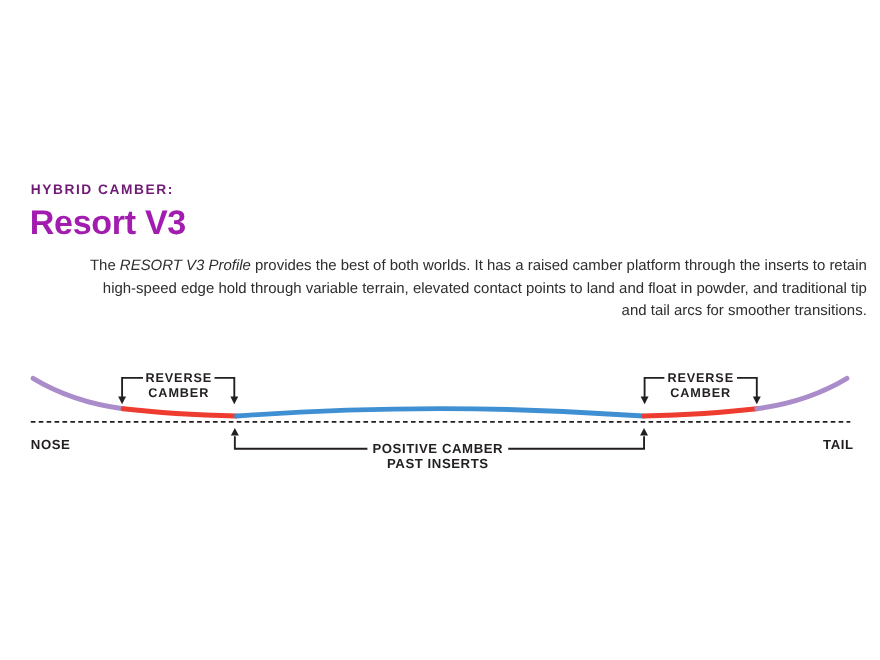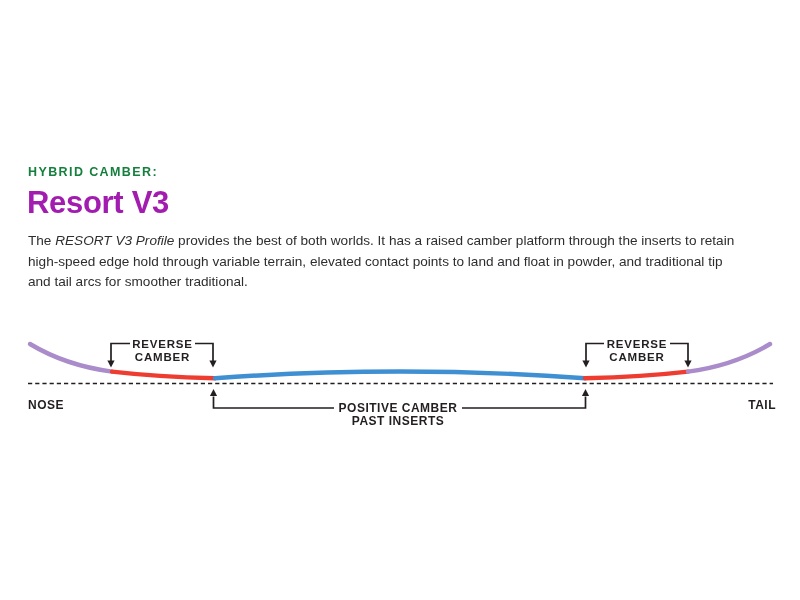--- a/index.html
+++ b/index.html
@@ -15,40 +15,41 @@
     font-family: "Liberation Sans", sans-serif;
     overflow: hidden;
   }
   .kicker {
     position: absolute;
     left: 28px;
     top: 165px;
     font-size: 12.5px;
     font-weight: 700;
     letter-spacing: 1.4px;
-    color: #15803d;
+    color: #701a75;
   }
   .title {
     position: absolute;
     left: 27px;
     top: 185px;
     font-size: 31px;
     font-weight: 700;
     letter-spacing: -0.3px;
     color: #a21caf;
   }
   .desc {
     position: absolute;
     left: 28px;
     top: 231px;
     width: 760px;
     margin: 0;
     font-size: 13.6px;
     line-height: 20.7px;
     color: #2e2d2f;
+    text-align: right;
   }
   .desc em {
     font-style: italic;
   }
   .diagram {
     position: absolute;
     left: 0;
     top: 0;
     width: 800px;
     height: 600px;
@@ -88,21 +89,21 @@
 </style>
 </head>
 <body>
 
 <div class="page">
 
   <div class="kicker">HYBRID CAMBER:</div>
 
   <h1 class="title" style="margin:0;">Resort V3</h1>
 
-  <p class="desc"><span>The </span><em>RESORT V3 Profile</em><span> provides the best of both worlds. It has a raised camber platform through the inserts to retain</span><br><span>high-speed edge hold through variable terrain, elevated contact points to land and float in powder, and traditional tip</span><br><span>and tail arcs for smoother traditional.</span></p>
+  <p class="desc"><span>The </span><em>RESORT V3 Profile</em><span> provides the best of both worlds. It has a raised camber platform through the inserts to retain</span><br><span>high-speed edge hold through variable terrain, elevated contact points to land and float in powder, and traditional tip</span><br><span>and tail arcs for smoother transitions.</span></p>
 
   <svg class="diagram" viewBox="0 0 800 600">
 
     <line class="baseline" x1="28" y1="383.5" x2="773" y2="383.5" stroke="#231f20"></line>
 
     <path class="board-seg" d="M 30 344 C 55 359 83 367.8 112 371.6" stroke="#a98cc9"></path>
     <path class="board-seg" d="M 112 371.6 C 143 375.2 182 377.4 215 378.2" stroke="#ee3c30"></path>
     <path class="board-seg" d="M 215 378.2 Q 400 364.8 585 378.2" stroke="#3f8fd3"></path>
     <path class="board-seg" d="M 585 378.2 C 618 377.4 657 375.2 688 371.6" stroke="#ee3c30"></path>
     <path class="board-seg" d="M 688 371.6 C 717 367.8 745 359 770 344" stroke="#a98cc9"></path>

